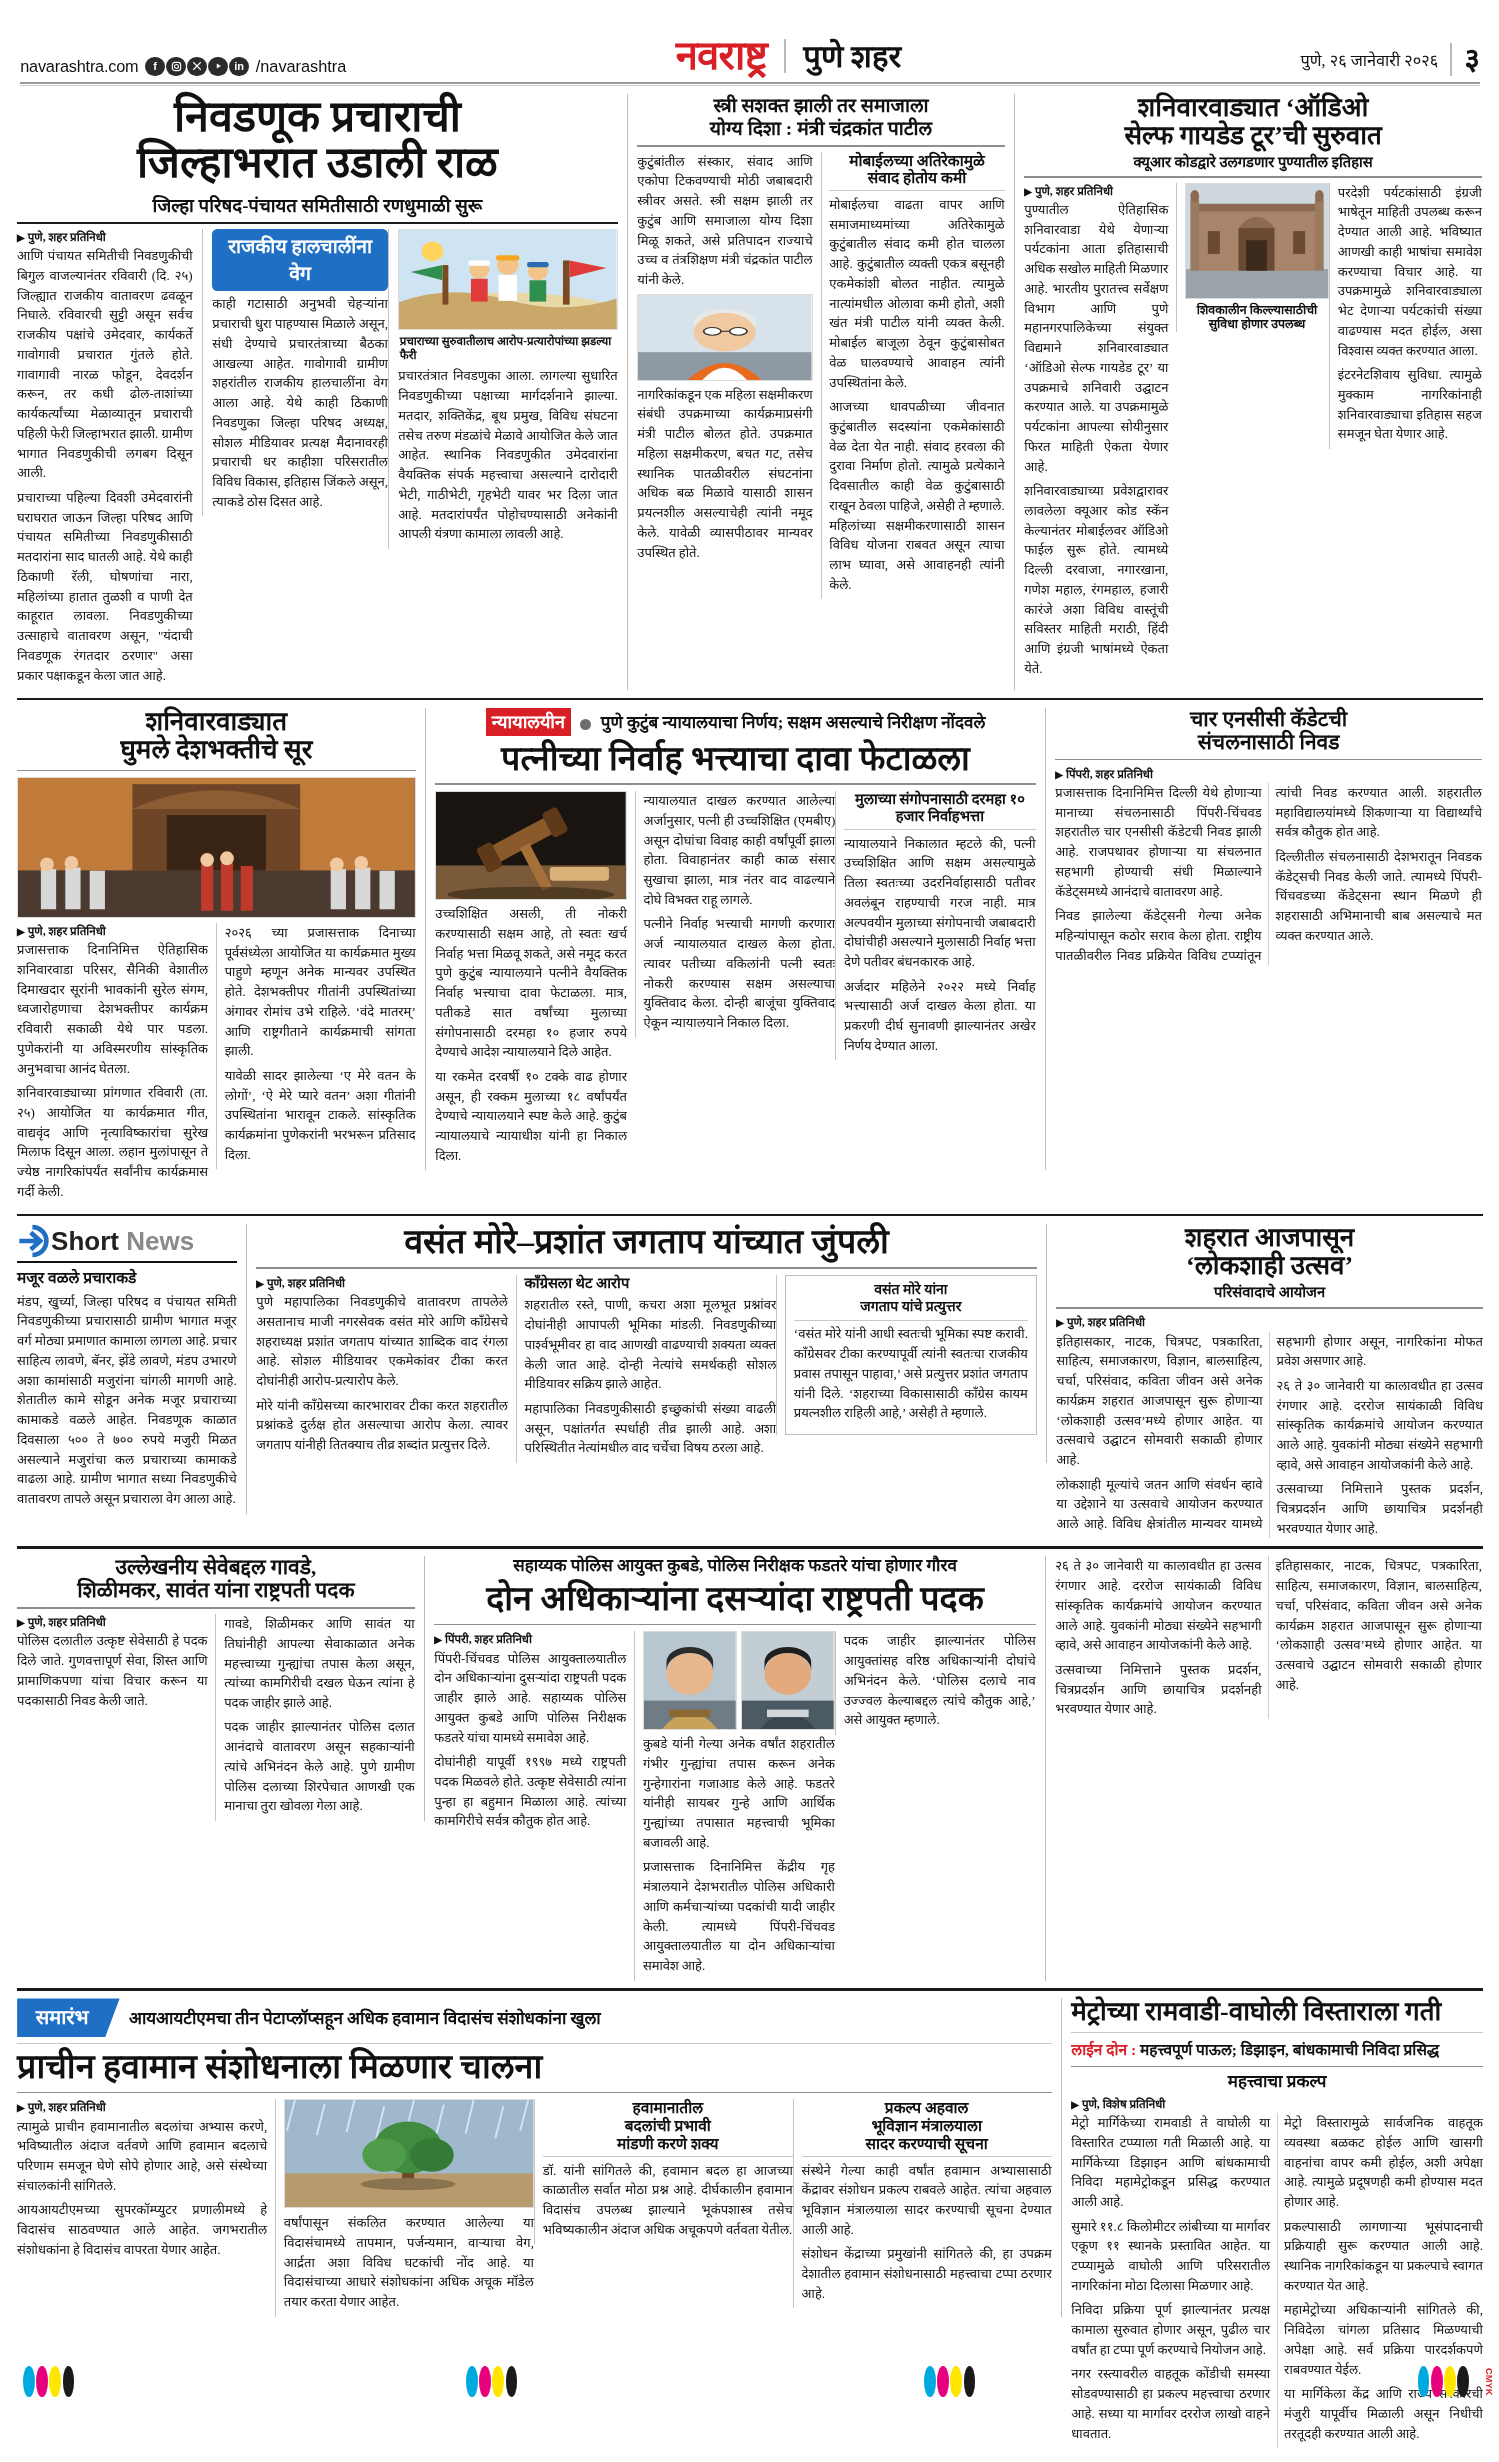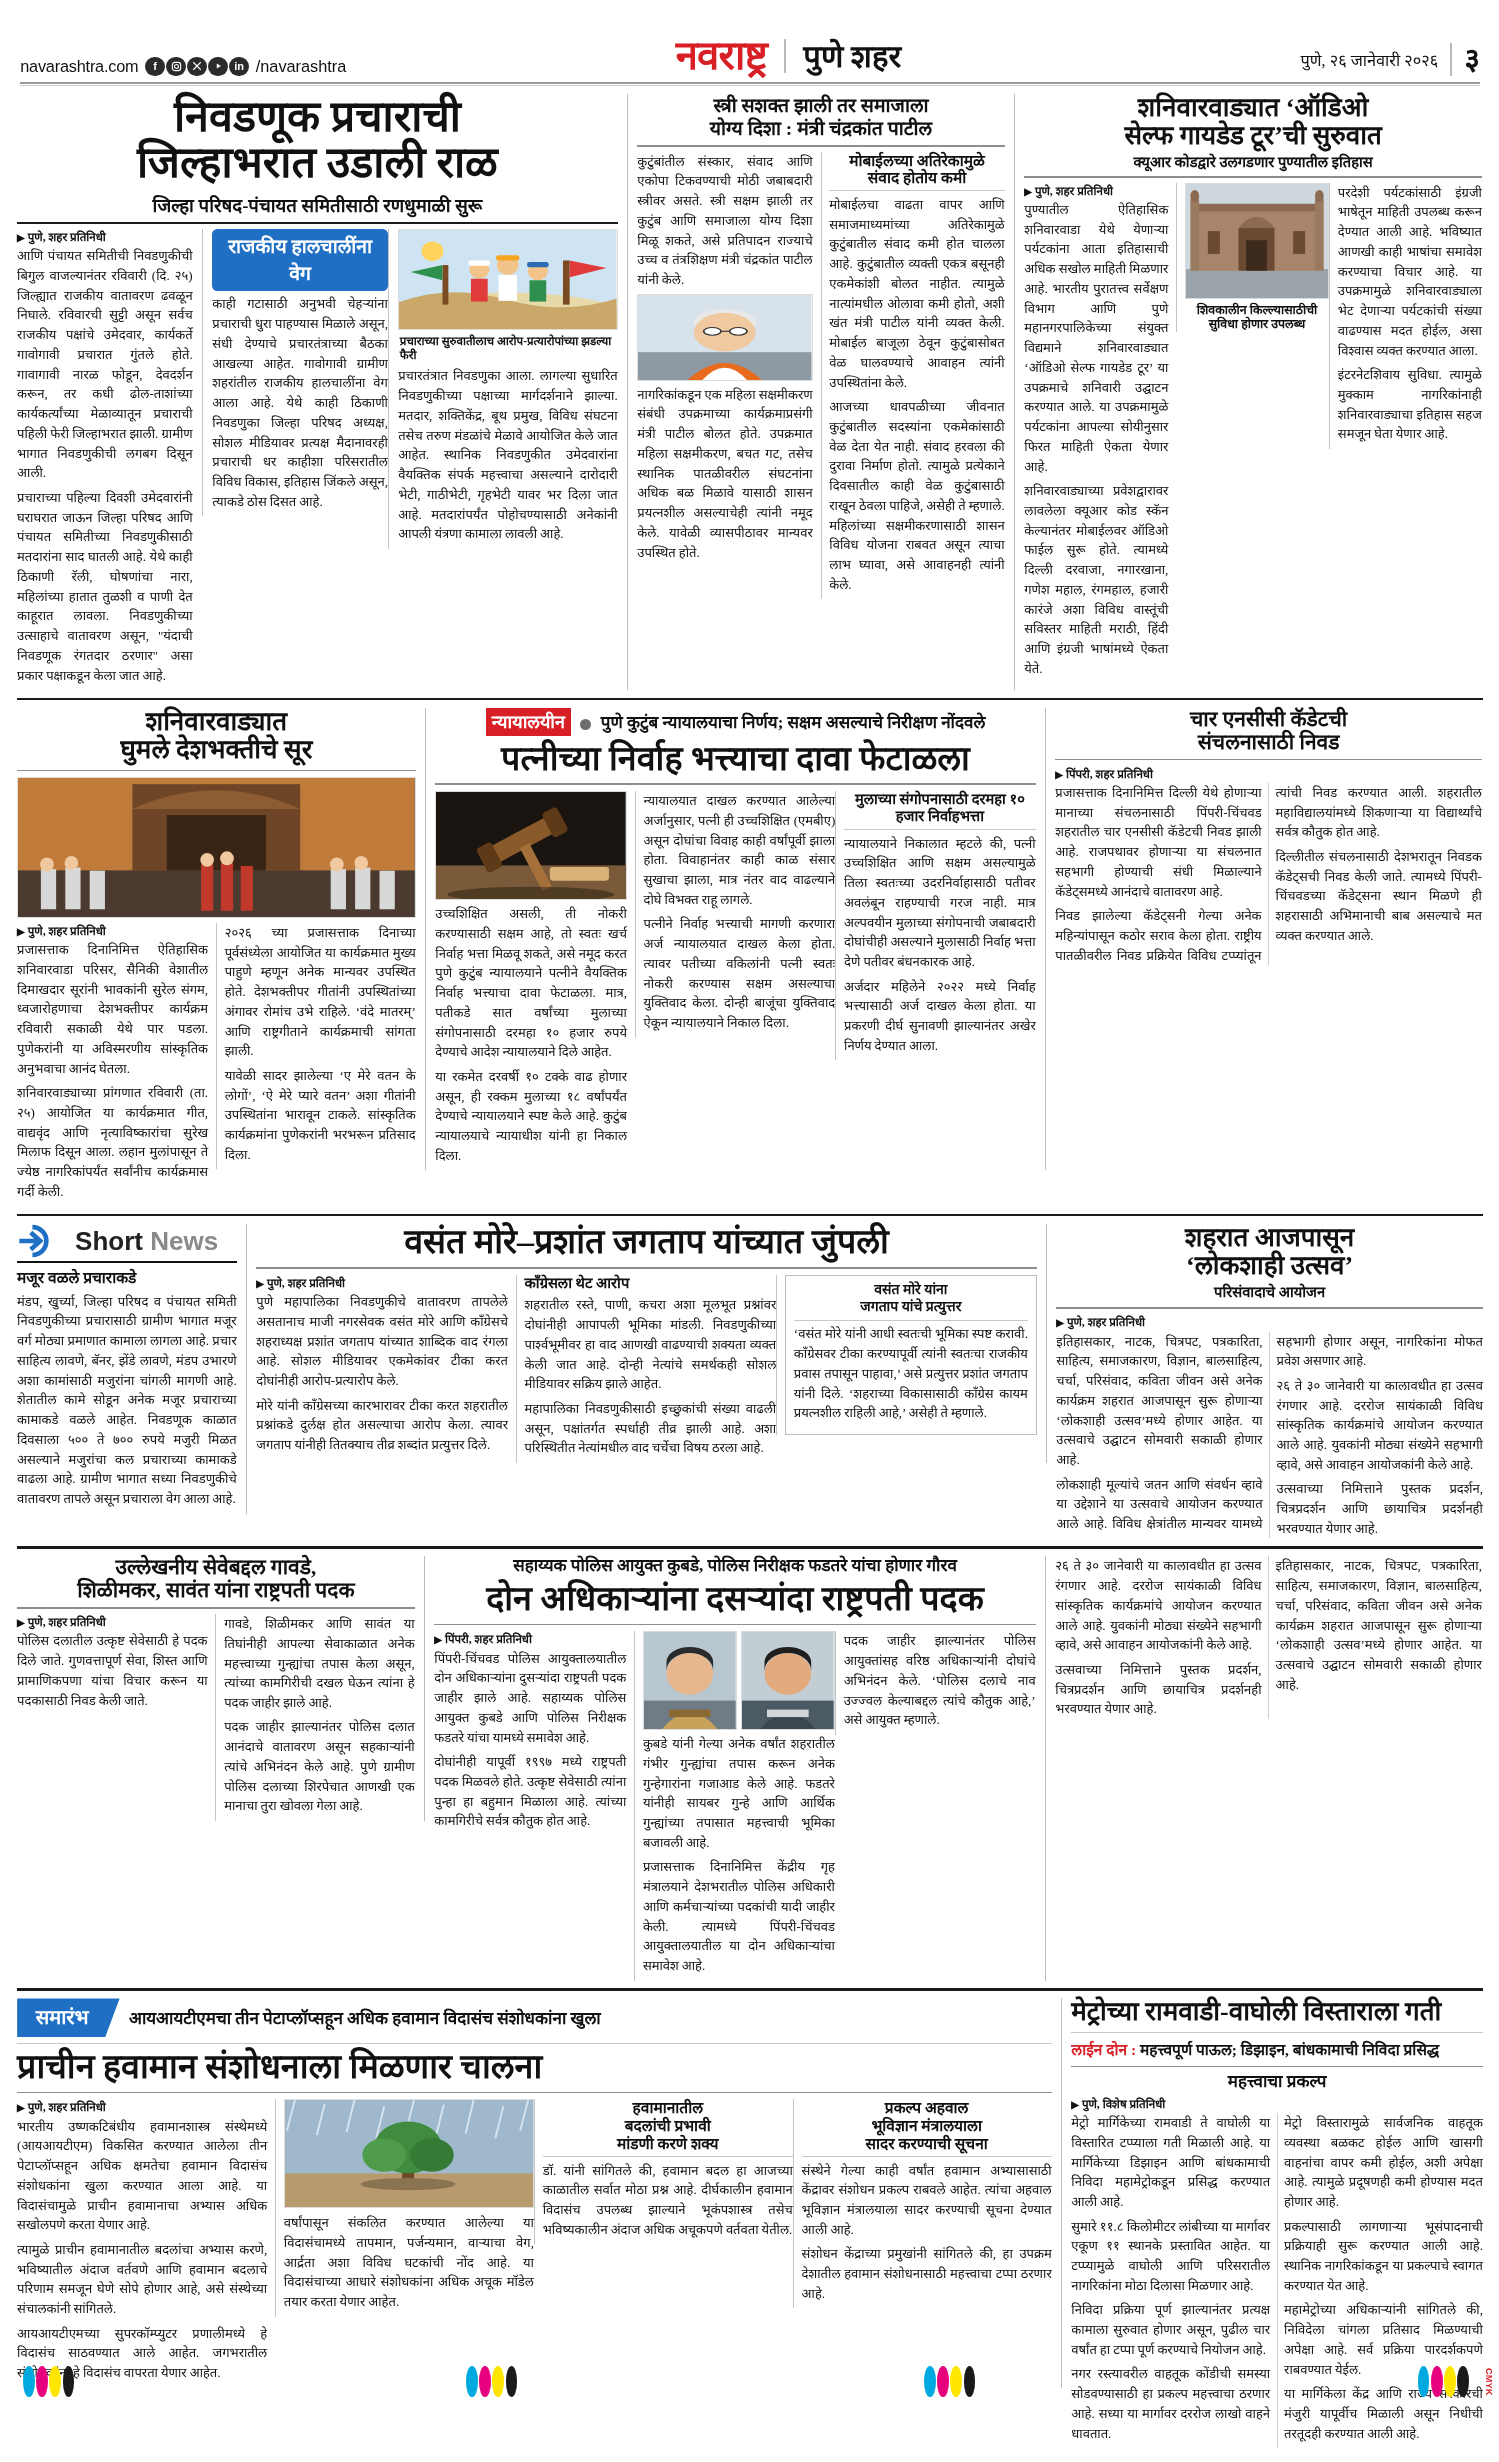--- a/index.html
+++ b/index.html
@@ -73,21 +73,21 @@
 
   
   .photo { width:100%; display:block; border:0.8px solid #dcdcdc; }
   .cap { font-size:12.4px; font-weight:bold; text-align:center; line-height:1.2; padding:3.9px 1.6px 0 1.6px;}
 
   
   .pullbox { border:0.8px solid #bdbdbd; padding:6.2px 7.8px; }
   .pullbox .pb-t { font-size:14px; font-weight:bold; text-align:center; line-height:1.2; margin-bottom:3.9px;}
 
   
-  .shortnews { display:flex; align-items:center; gap:24px; padding-bottom:3.1px; border-bottom:2.3px solid #111; }
+  .shortnews { display:flex; align-items:center; gap:0; padding-bottom:3.1px; border-bottom:2.3px solid #111; }
   .sn-ico { width:34px; height:34px; position:relative; flex:none; }
   .sn-text { font-family:"Liberation Sans", sans-serif; font-size:26px; font-weight:bold; }
   .sn-text .a { color:#222; } .sn-text .b { color:#8a8a8a; }
 
   
   .cmyk { position:absolute; bottom:65px; display:flex; gap:1.6px; }
   .cmyk i { display:block; width:11.6px; height:31px; border-radius:50%; }
 
   
   .midtitle { font-size:20px; font-weight:bold; text-align:center; line-height:1.15; }
@@ -569,21 +569,20 @@
       </div>
       <div class="hr-thin" style="margin:5.4px 0;"></div>
       <div class="hl hl-lg" style="text-align:left;">प्राचीन हवामान संशोधनाला मिळणार चालना</div>
       <div class="hr-med" style="margin:6.2px 0;"></div>
       <div class="row" style="align-items:flex-start;">
         <div style="flex:1; padding-right:7.8px;">
           <div class="byline">
             <span class="tri">▶</span> <span>पुणे, शहर प्रतिनिधी</span>
           </div>
           <div class="body-txt" style="margin-top:2.3px;">
-            <p>भारतीय उष्णकटिबंधीय हवामानशास्त्र संस्थेमध्ये (आयआयटीएम) विकसित करण्यात आलेला तीन पेटाप्लॉप्सहून अधिक क्षमतेचा हवामान विदासंच संशोधकांना खुला करण्यात आला आहे. या विदासंचामुळे प्राचीन हवामानाचा अभ्यास अधिक सखोलपणे करता येणार आहे.</p>
             <p>त्यामुळे प्राचीन हवामानातील बदलांचा अभ्यास करणे, भविष्यातील अंदाज वर्तवणे आणि हवामान बदलाचे परिणाम समजून घेणे सोपे होणार आहे, असे संस्थेच्या संचालकांनी सांगितले.</p>
             <p>आयआयटीएमच्या सुपरकॉम्प्युटर प्रणालीमध्ये हे विदासंच साठवण्यात आले आहेत. जगभरातील संशोधकांना हे विदासंच वापरता येणार आहेत.</p>
           </div>
         </div>
         <div style="flex:1; padding-left:7.8px;" class="colrule">
           <svg class="photo" viewBox="0 0 250 140" preserveAspectRatio="none" style="height:109px; margin-bottom:4.7px;">
             <rect width="250" height="140" fill="#9fb8cc"></rect>
             <rect y="96" width="250" height="44" fill="#b79b6e"></rect>
             <g stroke="#e8f2fa" stroke-width="2" opacity="0.75">
               <line x1="10" y1="0" x2="2" y2="40"></line>

